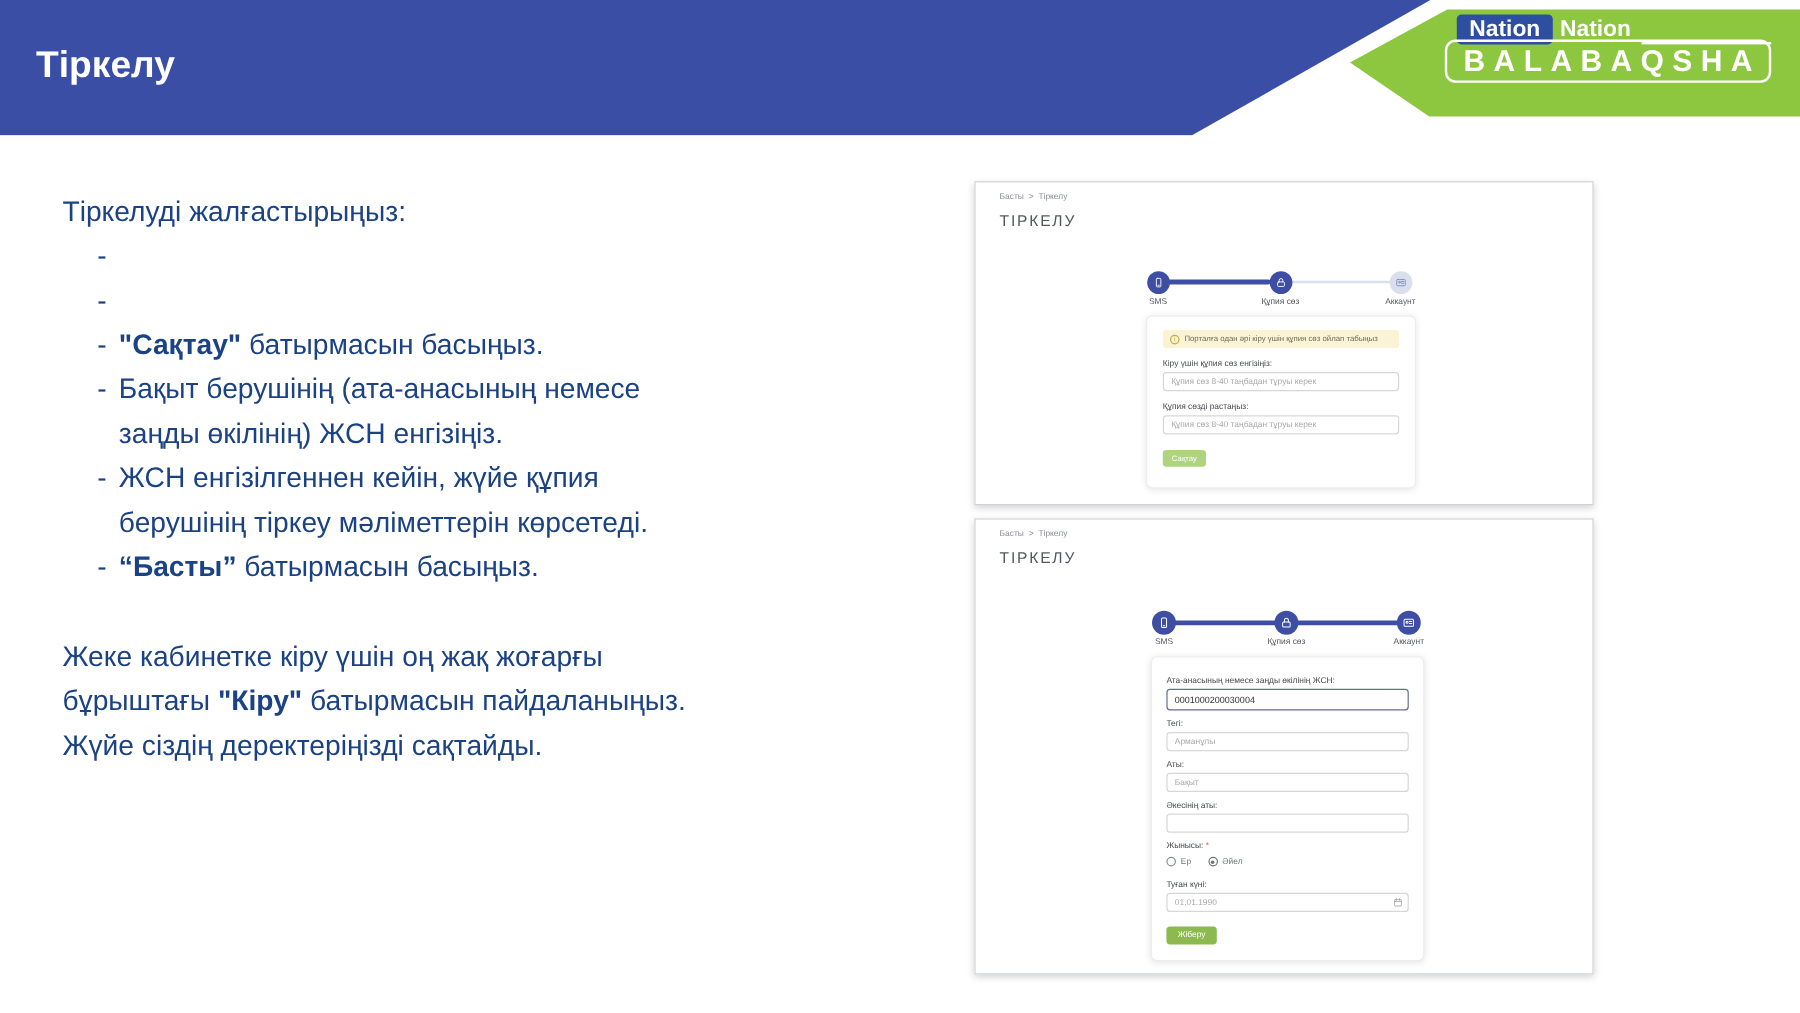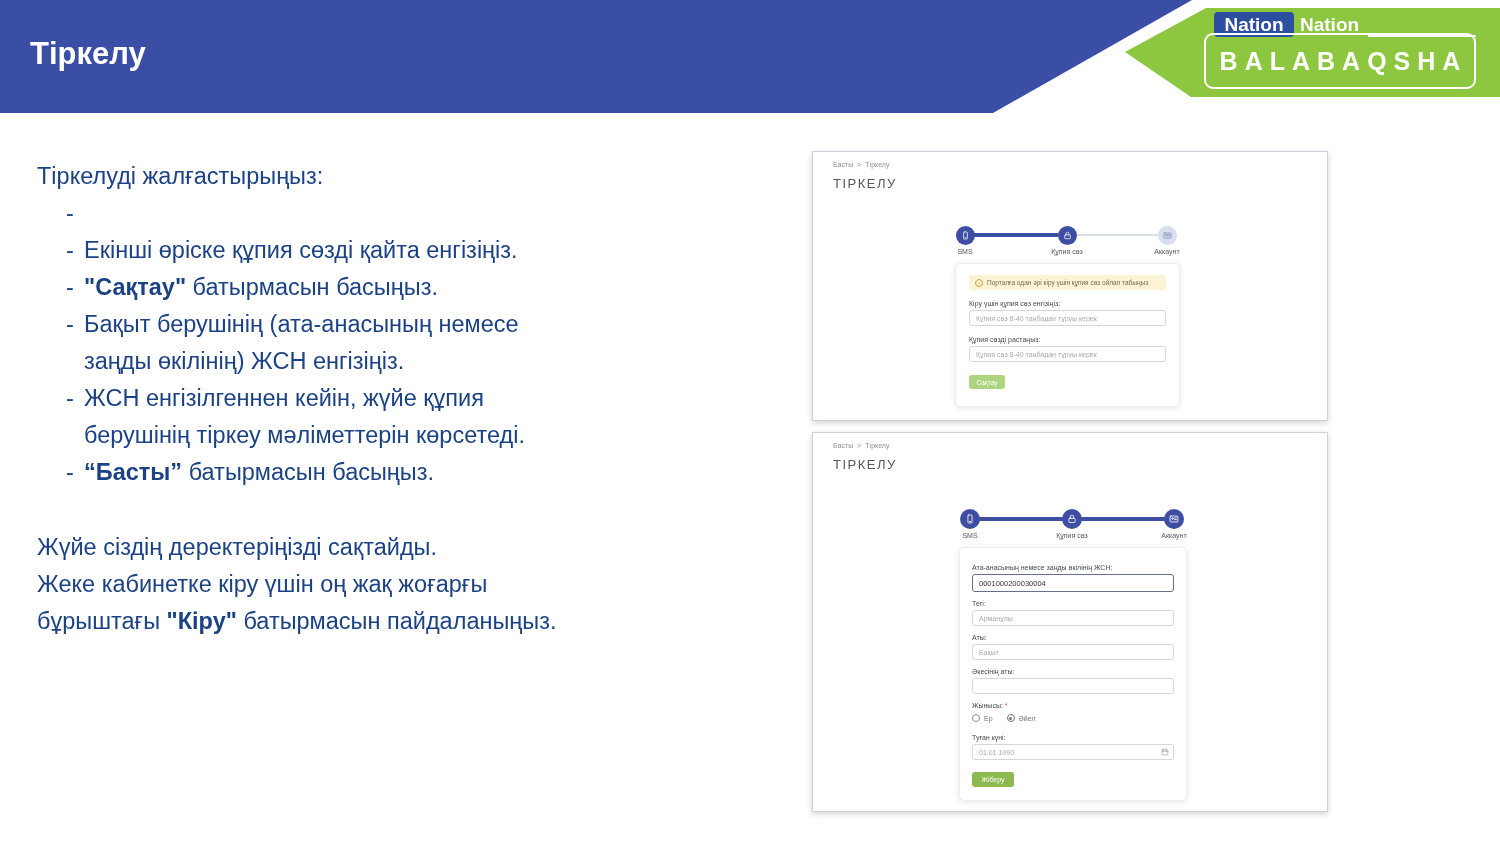--- a/index.html
+++ b/index.html
@@ -11,26 +11,26 @@
     clip-path:polygon(0 0, 1192px 0, 993px 113px, 0 113px); }
   .page-title { position:absolute; left:30px; top:36px; color:#fff; font-size:31px; font-weight:bold; }
 
   
   .logo { position:absolute; left:1118px; top:0; width:382px; height:118px; }
   .logo-arrow { position:absolute; left:0; top:0; }
   .smart-badge { position:absolute; left:96px; top:12px; width:80px; height:25px; background:#2D4EA1;
     border-radius:4px; color:#fff; font-weight:bold; font-size:19px; display:flex; align-items:center; justify-content:center; }
   .nation-label { position:absolute; left:182px; top:12px; height:25px; line-height:25px; color:#fff; font-weight:bold; font-size:19px;text-align:right; }
   .logo-underline { position:absolute; left:250px; top:35px; width:108px; height:2px; background:#fff; }
-  .bala-badge { position:absolute; left:86px; top:33px; width:272px; height:56px; border:2.5px solid #fff; border-radius:9px;
+  .bala-badge { position:absolute; left:86px; top:33px; width:272px; height:36px; border:2.5px solid #fff; border-radius:9px;
     color:#fff; font-size:25px; font-weight:bold; letter-spacing:7px; padding-left:7px;
     display:flex; align-items:center; justify-content:center; }
 
   
-  .instructions { position:absolute; left:37px; top:158px; width:650px; color:#1B4284; font-size:23.5px; line-height:37px; }
+  .instructions { position:absolute; left:52px; top:158px; width:650px; color:#1B4284; font-size:23.5px; line-height:37px; }
   .intro { margin:0; }
   .bullet { display:flex; }
   .bullet .dash { width:47px; padding-left:29px; flex:none; }
   .bullet .btext { width:505px; }
   .bullet .btext b, .outro b { font-weight:bold; }
   .outro-group { margin-top:38px; width:540px; }
   .outro { margin:0; }
 
   
   .shot { position:absolute; background:#fff; border:1px solid #cfd2d7; box-shadow:0 2px 6px rgba(0,0,0,.18); }
@@ -118,42 +118,41 @@
   </div>
 
   <div class="instructions">
     <p class="intro">Тіркелуді жалғастырыңыз:</p>
 
     <div class="bullet">
       <span class="dash">-</span>
     </div>
     <div class="bullet">
       <span class="dash">-</span>
-      <span class="btext"><b></b><span>Екінші өріске құпия сөзді қайта енгізіңіз.</span></span>
     </div>
     <div class="bullet">
       <span class="dash">-</span>
       <span class="btext"><b>"Сақтау"</b><span> батырмасын басыңыз.</span></span>
     </div>
     <div class="bullet">
       <span class="dash">-</span>
       <span class="btext"><b></b><span>Бақыт берушінің (ата-анасының немесе заңды өкілінің) ЖСН енгізіңіз.</span></span>
     </div>
     <div class="bullet">
       <span class="dash">-</span>
       <span class="btext"><b></b><span>ЖСН енгізілгеннен кейін, жүйе құпия берушінің тіркеу мәліметтерін көрсетеді.</span></span>
     </div>
     <div class="bullet">
       <span class="dash">-</span>
       <span class="btext"><b>“Басты”</b><span> батырмасын басыңыз.</span></span>
     </div>
 
     <div class="outro-group">
+      <p class="outro"><span>Жеке кабинетке кіру үшін оң жақ жоғарғы бұрыштағы </span><b>"Кіру"</b><span> батырмасын пайдаланыңыз.</span></p>
       <p class="outro">Жүйе сіздің деректеріңізді сақтайды.</p>
-      <p class="outro"><span>Жеке кабинетке кіру үшін оң жақ жоғарғы бұрыштағы </span><b>"Кіру"</b><span> батырмасын пайдаланыңыз.</span></p>
     </div>
   </div>
 
   <div class="shot shot1">
     <div class="crumbs">
       <span>Басты</span>
       <span>&gt;</span>
       <span>Тіркелу</span>
     </div>
     <div class="shot-title">ТІРКЕЛУ</div>

